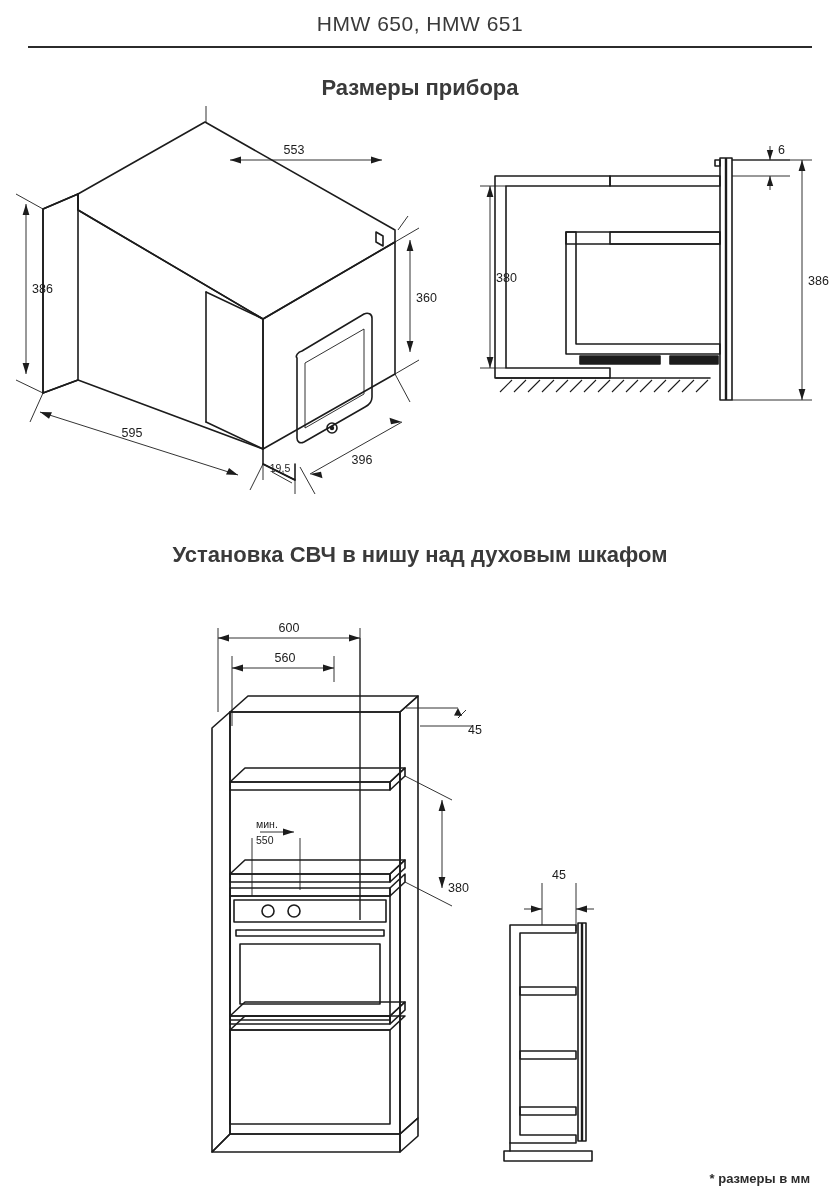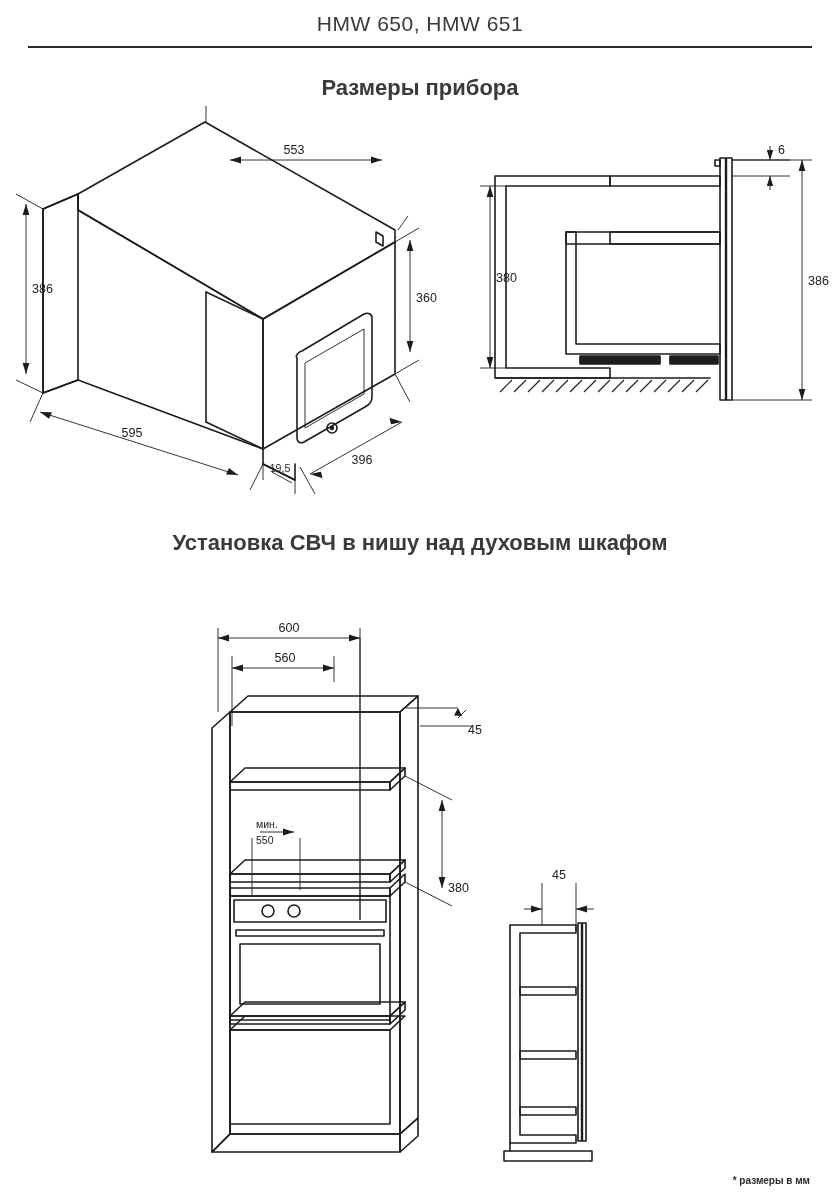--- a/index.html
+++ b/index.html
@@ -32,26 +32,26 @@
   }
   .section-title {
     position: absolute;
     width: 840px; left: 0;
     text-align: center;
     font-size: 22px;
     color: #3a3a3a;
     font-weight: 700;
   }
   #sec1 { top: 75px; }
-  #sec2 { top: 530px; }
+  #sec2 { top: 542px; }
 
   .footnote {
     position: absolute;
     right: 30px; bottom: 14px;
-    font-size: 10px;
+    font-size: 13px;
     color: #2b2b2b;
     font-weight: bold;
     margin-left: 40px;
   }
 
   svg { position: absolute; top: 0; left: 0; overflow: visible; }
   .ln { stroke: #1c1c1c; fill: none; stroke-width: 1.6; stroke-linejoin: round; stroke-linecap: round; }
   .ln-h { stroke: #1c1c1c; fill: none; stroke-width: 2.4; }
   .thin { stroke: #1c1c1c; fill: none; stroke-width: 0.9; }
   .dim { stroke: #1c1c1c; fill: none; stroke-width: 0.9; }

